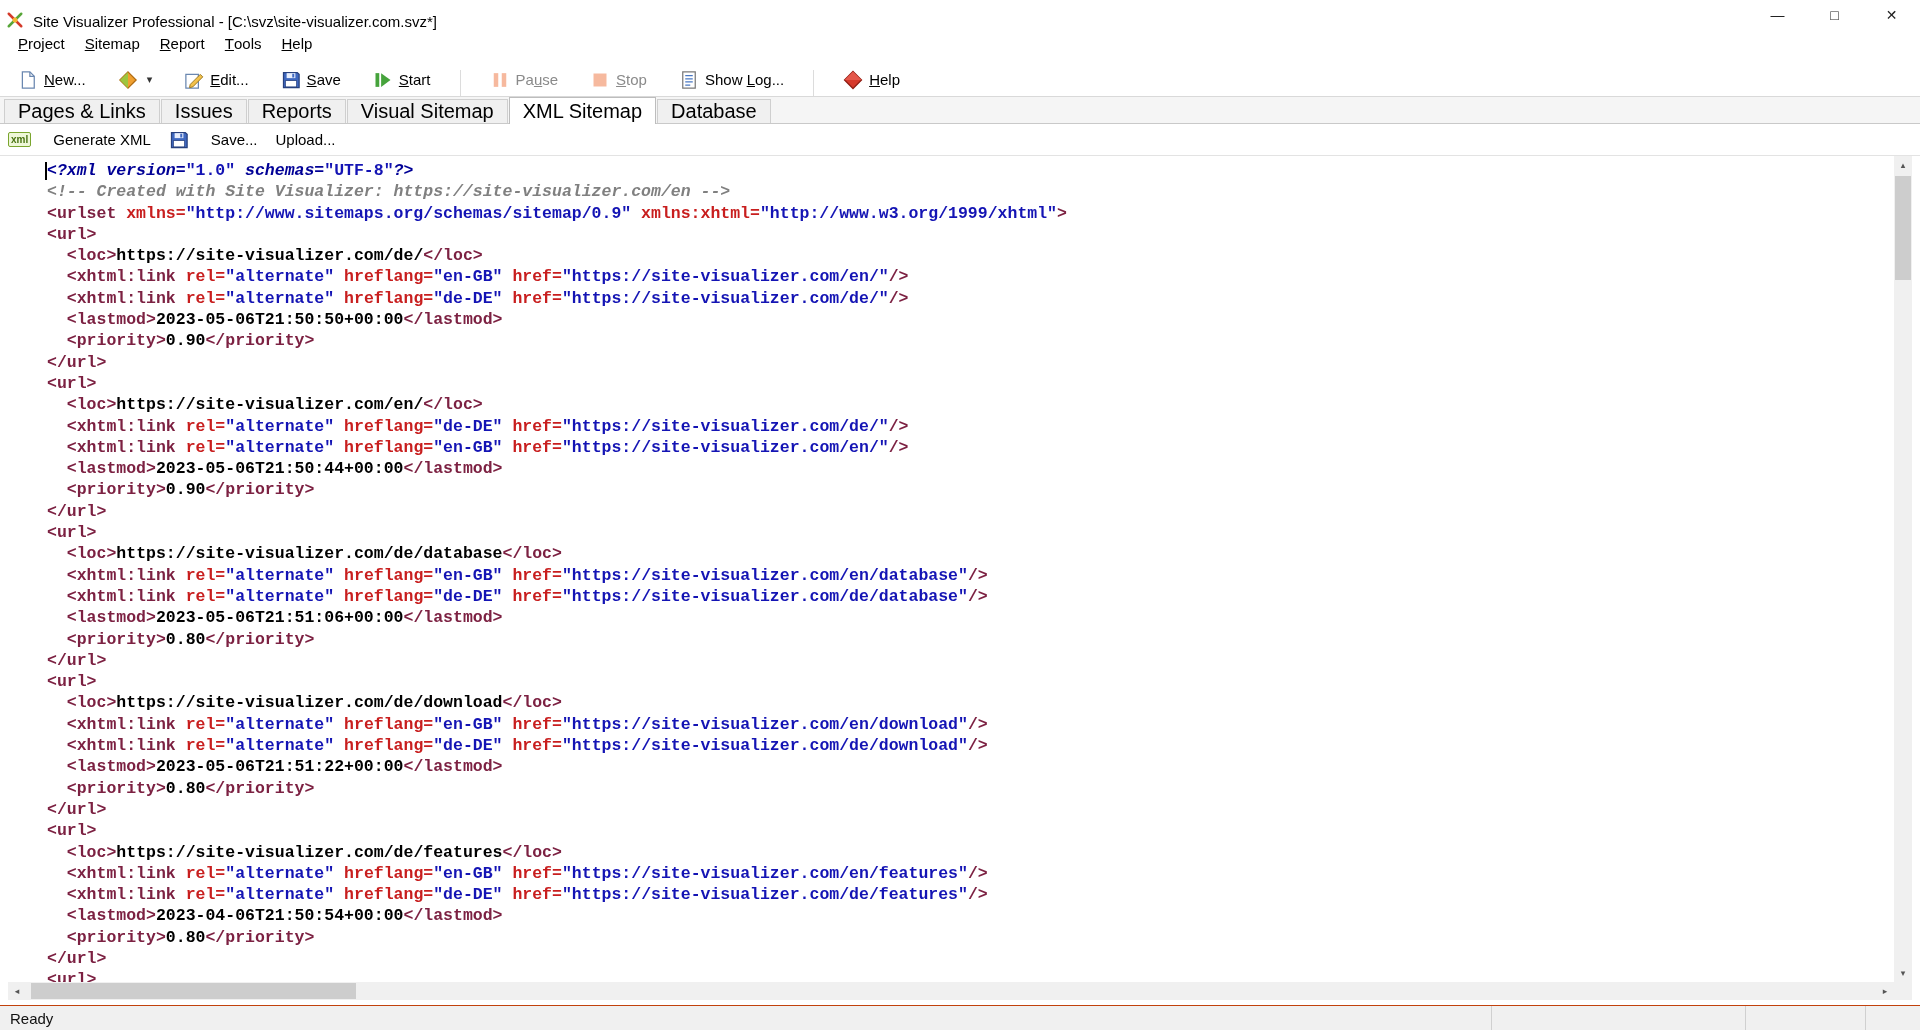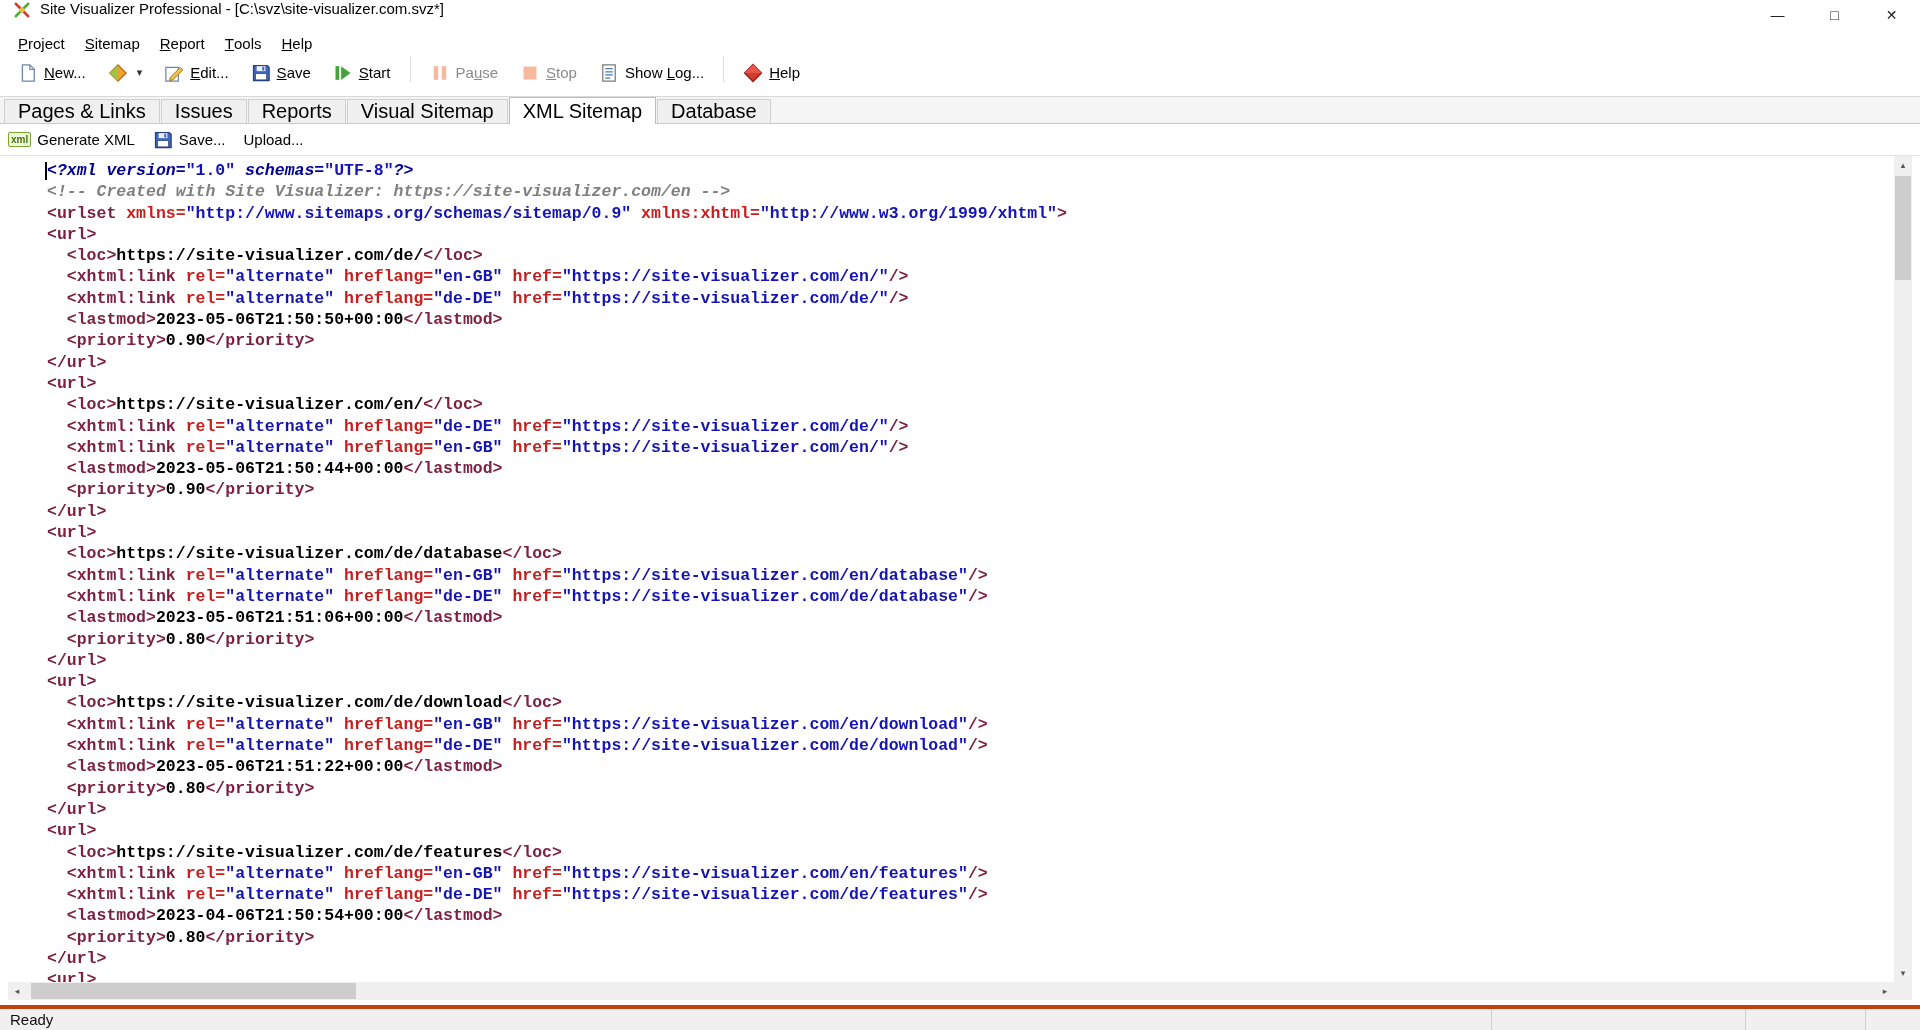--- a/index.html
+++ b/index.html
@@ -1,55 +1,55 @@
 <!DOCTYPE html>
 <html style="--chrome-border: #d9d9d9; --tab-bg: #f0f0f0; --scrollbar-track: #f0f0f0; --scrollbar-thumb: #cdcdcd; --statusbar-bg: #f0f0f0; --disabled-text: #8a8a8a; --tk-pi: #000096; --tk-comment: #808080; --tk-tag: #7c2142; --tk-attr: #c81e1e; --tk-value: #1414b4; --tk-text: #000000;"><head>
 <meta charset="utf-8">
 <style>
   *{margin:0;padding:0;box-sizing:border-box;}
   html,body{width:1920px;height:1030px;overflow:hidden;background:#fff;
     font-family:"Liberation Sans","DejaVu Sans",sans-serif;}
   .app{position:relative;width:1920px;height:1030px;background:#fff;}
 
   
-  .titlebar{height:30px;display:flex;align-items:flex-start;padding-left:12px;background:#fff;}
+  .titlebar{height:30px;display:flex;align-items:flex-end;padding-left:5px;background:#fff;}
   .appicon{width:20px;height:20px;display:inline-flex;}
   .title{font-size:15px;color:#000;margin-left:8px;white-space:nowrap;}
   .wincontrols{margin-left:auto;display:flex;height:100%;}
   .winbtn{width:57px;height:100%;display:flex;align-items:center;justify-content:center;
     font-size:14px;color:#222;cursor:default;}
 
   
   .menubar{height:26px;display:flex;align-items:center;padding-left:8px;font-size:15px;background:#fff;}
   .menu-item{padding:0 10px;height:100%;display:flex;align-items:center;color:#000;}
   .accel{text-decoration:underline;}
 
   
-  .toolbar{height:41px;display:flex;align-items:flex-start;padding-left:8px;background:#fff;
-    border-bottom:1px solid var(--chrome-border,#d9d9d9);gap:2px;}
+  .toolbar{height:41px;display:flex;align-items:flex-end;padding-left:8px;background:#fff;
+    border-bottom:1px solid var(--chrome-border,#d9d9d9);gap:12px;}
   .tb-btn{display:flex;align-items:center;gap:6px;height:33px;padding:0 10px;font-size:15px;color:#000;}
   .tb-btn.disabled{color:var(--disabled-text,#8a8a8a);}
   .tb-btn.disabled .ticon{opacity:.55;}
   .ticon{width:20px;height:20px;display:inline-flex;align-items:center;justify-content:center;}
   .ticon svg{width:20px;height:20px;}
   .chev{font-size:11px;color:#333;margin-left:3px;}
   .tb-sep{width:1px;height:26px;background:#dcdcdc;margin:0 7px;}
 
   
   .tabbar{height:27px;display:flex;align-items:flex-end;background:#f5f5f5;
     border-bottom:1px solid #c9c9c9;padding-left:4px;}
   .tab{height:24px;display:flex;align-items:center;padding:0 13px;font-size:20px;
     background:var(--tab-bg,#f0f0f0);border:1px solid #cfcfcf;border-bottom:none;margin-right:1px;
     color:#000;position:relative;white-space:nowrap;}
   .tab.active{height:27px;background:#fff;z-index:2;margin-bottom:-1px;border-color:#bdbdbd;}
 
   
   .xmlbar{height:32px;display:flex;align-items:center;gap:18px;padding-left:8px;background:#fff;
     border-bottom:1px solid #e3e3e3;font-size:15px;}
-  .xbtn{display:flex;align-items:center;gap:6px;color:#000;}
+  .xbtn{display:flex;align-items:center;gap:22px;color:#000;}
   .xml-badge{display:inline-flex;align-items:center;justify-content:center;min-width:22px;height:15px;
     background:#eef7d8;border:1px solid #7aa52e;color:#4a7313;font-size:10px;font-weight:bold;
     border-radius:2px;padding:0 2px;}
 
   
   .content{position:absolute;top:156px;left:8px;right:8px;bottom:30px;background:#fff;}
   .editor{position:absolute;left:0;top:0;right:18px;bottom:18px;overflow:hidden;
     padding:4px 0 0 39px;background:#fff;}
   .caret{position:absolute;left:37px;top:6px;width:2px;height:18px;background:#000;}
   .code{font-family:"Liberation Mono","DejaVu Sans Mono",monospace;font-weight:bold;font-size:16.5px;}
@@ -69,21 +69,21 @@
   .sbtn.up{top:0;left:0;}
   .sbtn.down{bottom:0;left:0;}
   .sbtn.left{left:0;top:0;}
   .sbtn.right{right:0;top:0;}
   .vthumb{position:absolute;left:1px;right:1px;top:20px;height:104px;background:var(--scrollbar-thumb,#cdcdcd);}
   .hthumb{position:absolute;top:1px;bottom:1px;left:23px;width:325px;background:var(--scrollbar-thumb,#cdcdcd);}
   .corner{position:absolute;right:0;bottom:0;width:18px;height:18px;background:var(--scrollbar-track,#f0f0f0);}
 
   
   .statusbar{position:absolute;left:0;right:0;bottom:0;height:25px;background:var(--statusbar-bg,#f0f0f0);
-    border-top:4px solid #c2410c;display:flex;align-items:center;padding-left:10px;font-size:15px;color:#111;}
+    border-top:1px solid #c2410c;display:flex;align-items:center;padding-left:10px;font-size:15px;color:#111;}
   .spacer{flex:1;}
   .sb-panel{height:100%;border-left:1px solid #d0d0d0;}
   .p1{width:254px;}
   .p2{width:120px;}
   .p3{width:55px;}
 </style>
 </head>
 <body>
 
 <div class="app">

